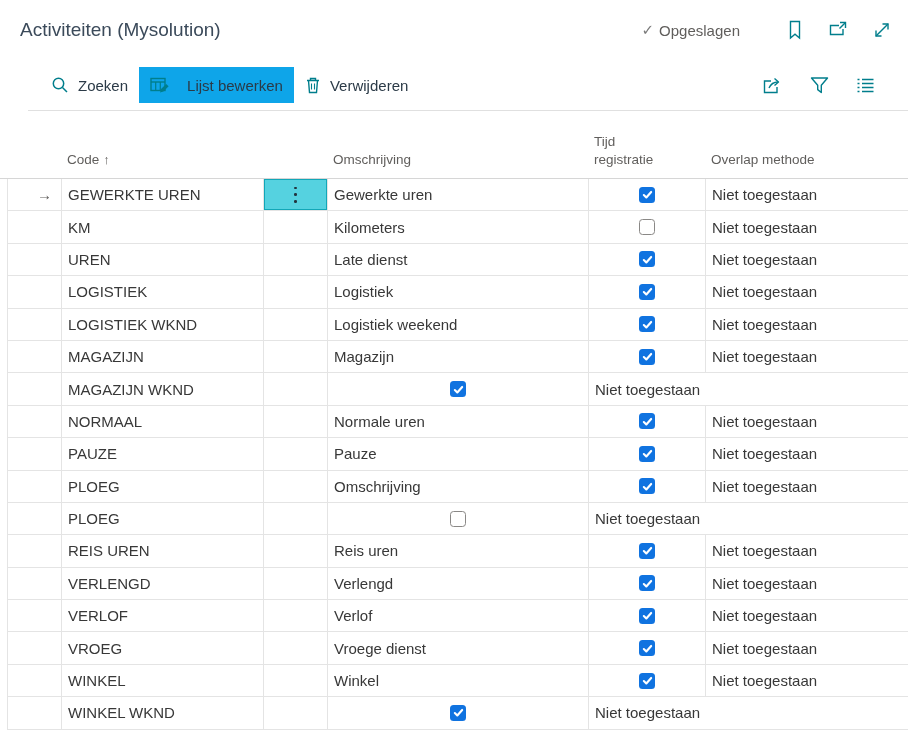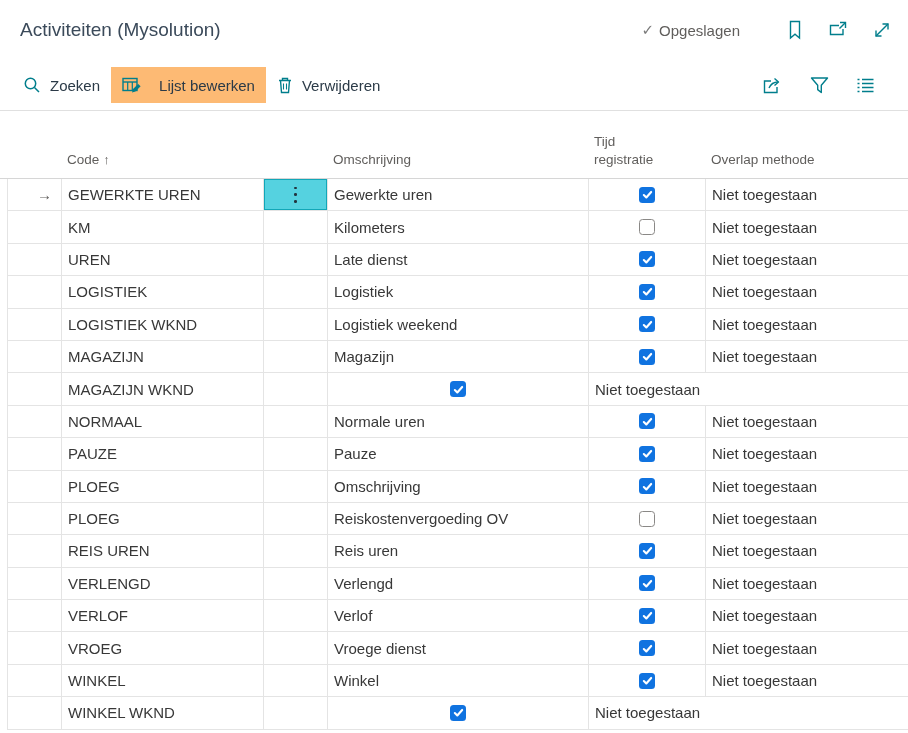--- a/index.html
+++ b/index.html
@@ -15,28 +15,28 @@
   }
   .page-title{font-size:19px;color:#3b4a5a;}
   .header-right{display:flex;align-items:center;}
   .saved{display:flex;align-items:center;gap:5px;color:#605e5c;font-size:15px;margin-right:46px;}
   .saved .check{color:#7a7a7a;font-size:15px;}
   .hdr-icons{display:flex;align-items:center;gap:24px;}
   .icon-btn{display:flex;align-items:center;justify-content:center;cursor:pointer;background:none;border:none;padding:0;}
   
   .toolbar{
     display:flex;align-items:center;height:51px;padding:0 27px 0 12px;
-    border-bottom:1px solid #e0e0e0;box-sizing:border-box;
+    border-bottom:1px solid #e0e0e0;box-sizing:border-box;margin-left:28px;
   }
   .tb-btn{
     display:flex;align-items:center;gap:9px;height:36px;padding:0 11px;
     font-size:15px;color:#2b3a47;background:none;border:none;cursor:pointer;
     font-family:inherit;white-space:nowrap;
   }
-  .tb-btn.active{background:#fdba74;gap:18px;}
+  .tb-btn.active{background:#0ea5e9;gap:18px;}
   .tb-spacer{flex:1;}
   .tb-right{display:flex;align-items:center;gap:27px;padding-right:6px;}
   
   .grid-cols{display:grid;grid-template-columns:54px 202px 64px 261px 117px 1fr;}
   .thead{
     margin-left:7px;height:67px;box-sizing:border-box;
     align-items:end;padding-bottom:9px;
     color:#605e5c;font-size:13.5px;
   }
   .thead-wrap{border-bottom:1px solid #d6d6d6;}
@@ -403,21 +403,20 @@
       <span class="row-arrow">→</span>
     </div>
     <div class="cell">PLOEG</div>
     <div class="cell btn-cell">
       <button class="cell-btn">
         <i class="dot"></i>
           <i class="dot"></i>
           <i class="dot"></i>
       </button>
     </div>
-    <div class="cell">Reiskostenvergoeding OV</div>
     <div class="cell center">
       <span class="checkbox"></span>
     </div>
     <div class="cell last">Niet toegestaan</div>
   </div>
 
   <div class="row grid-cols">
     <div class="cell arrow-cell">
       <span class="row-arrow">→</span>
     </div>

